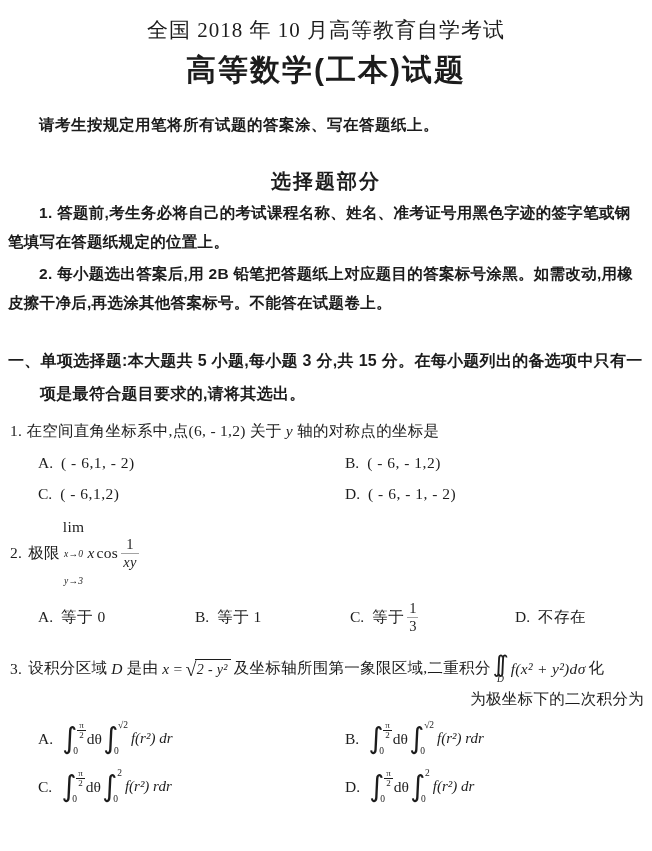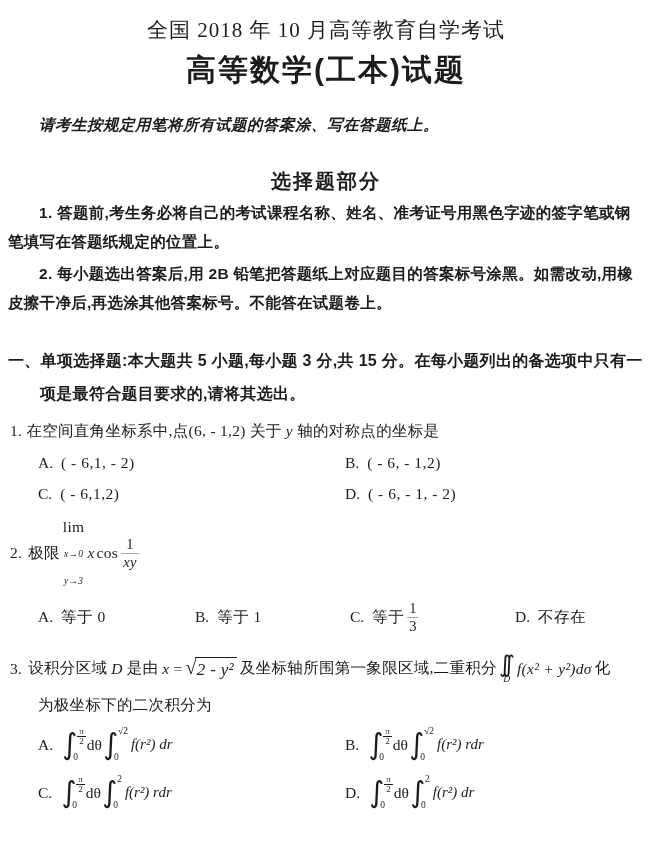--- a/index.html
+++ b/index.html
@@ -20,21 +20,21 @@
     font-family:"Liberation Sans","DejaVu Sans",sans-serif;margin-top:6px;
   }
   .code{
     text-align:center;font-size:17px;font-weight:bold;letter-spacing:1px;
     font-family:"Liberation Sans","DejaVu Sans",sans-serif;margin-top:7px;
   }
 
   
   .pen{
     font-family:"Liberation Sans","DejaVu Sans",sans-serif;font-weight:600;
-    font-size:15.5px;margin:24px 0 0 0;text-indent:2em;letter-spacing:.5px;font-style:italic;
+    font-size:15.5px;margin:24px 0 0 0;text-indent:2em;letter-spacing:.5px;
   }
   .part-title{
     text-align:center;font-size:20px;font-weight:bold;letter-spacing:2px;
     font-family:"Liberation Sans","DejaVu Sans",sans-serif;margin-top:32px;
   }
   .notice-row{display:flex;align-items:center;margin-top:15px;}
   .notice-label{
     font-family:"Liberation Sans","DejaVu Sans",sans-serif;font-weight:bold;
     font-size:16.5px;letter-spacing:.5px;flex:0 0 auto;
   }
@@ -87,21 +87,21 @@
   .frac .den{border-top:1px solid #a3a3a3;padding:0 2px;}
   .lim{
     display:inline-flex;flex-direction:column;align-items:center;
     line-height:1;margin:0 3px;vertical-align:middle;
     font-family:"Liberation Serif","DejaVu Serif",serif;
   }
   .lim-word{font-size:15.5px;}
   .lim-sub{font-size:9.5px;font-style:italic;line-height:1.2;margin-top:15px;}
   .sqrt{display:inline-flex;align-items:flex-start;margin:0 3px;}
   .sqrt-sign{font-size:20px;line-height:1;margin-right:-2px;font-style:normal;}
-  .sqrt-body{border-top:1.2px solid #1c1c1c;padding:2px 3px 0 2px;font-size:17px;}
+  .sqrt-body{border-top:1.2px solid #1c1c1c;padding:2px 3px 0 2px;font-size:14px;}
   .dint{
     display:inline-flex;flex-direction:column;align-items:center;line-height:1;
     margin:0 2px;vertical-align:middle;font-family:"DejaVu Sans","Liberation Serif",serif;
   }
   .dint-signs{font-size:23px;letter-spacing:-8px;padding-right:8px;}
   .dint-sub{font-size:9.5px;font-style:italic;margin-top:-1px;font-family:"Liberation Serif",serif;}
   .intg{display:inline-flex;align-items:center;margin:0 1px;}
   .int-sign{font-size:29px;line-height:1;font-family:"DejaVu Sans","Liberation Serif",serif;}
   .int-lims{
     display:inline-flex;flex-direction:column;justify-content:space-between;
@@ -203,21 +203,21 @@
       <span class="sqrt-body mi">2 - y²</span>
     </span>
     <span class="cn">及坐标轴所围第一象限区域,二重积分</span>
     <span class="dint">
       <span class="dint-signs">∫∫</span>
       <span class="dint-sub">D</span>
     </span>
     <span class="mi">f(x² + y²)dσ</span>
     <span class="cn" style="margin-left:3px;">化</span>
   </div>
-  <div class="stem" style="margin-left:30px;margin-top:10px;">为极坐标下的二次积分为</div>
+  <div class="stem" style="margin-left:30px;margin-top:4px;text-align:right;">为极坐标下的二次积分为</div>
 
   <div class="opt-grid grid-2i">
 
     <div class="opt">
       <span class="olabel">A.</span>
       <span class="intg">
         <span class="int-sign">∫</span>
         <span class="int-lims">
           <span class="int-up mfrac">
               <span>π</span>

